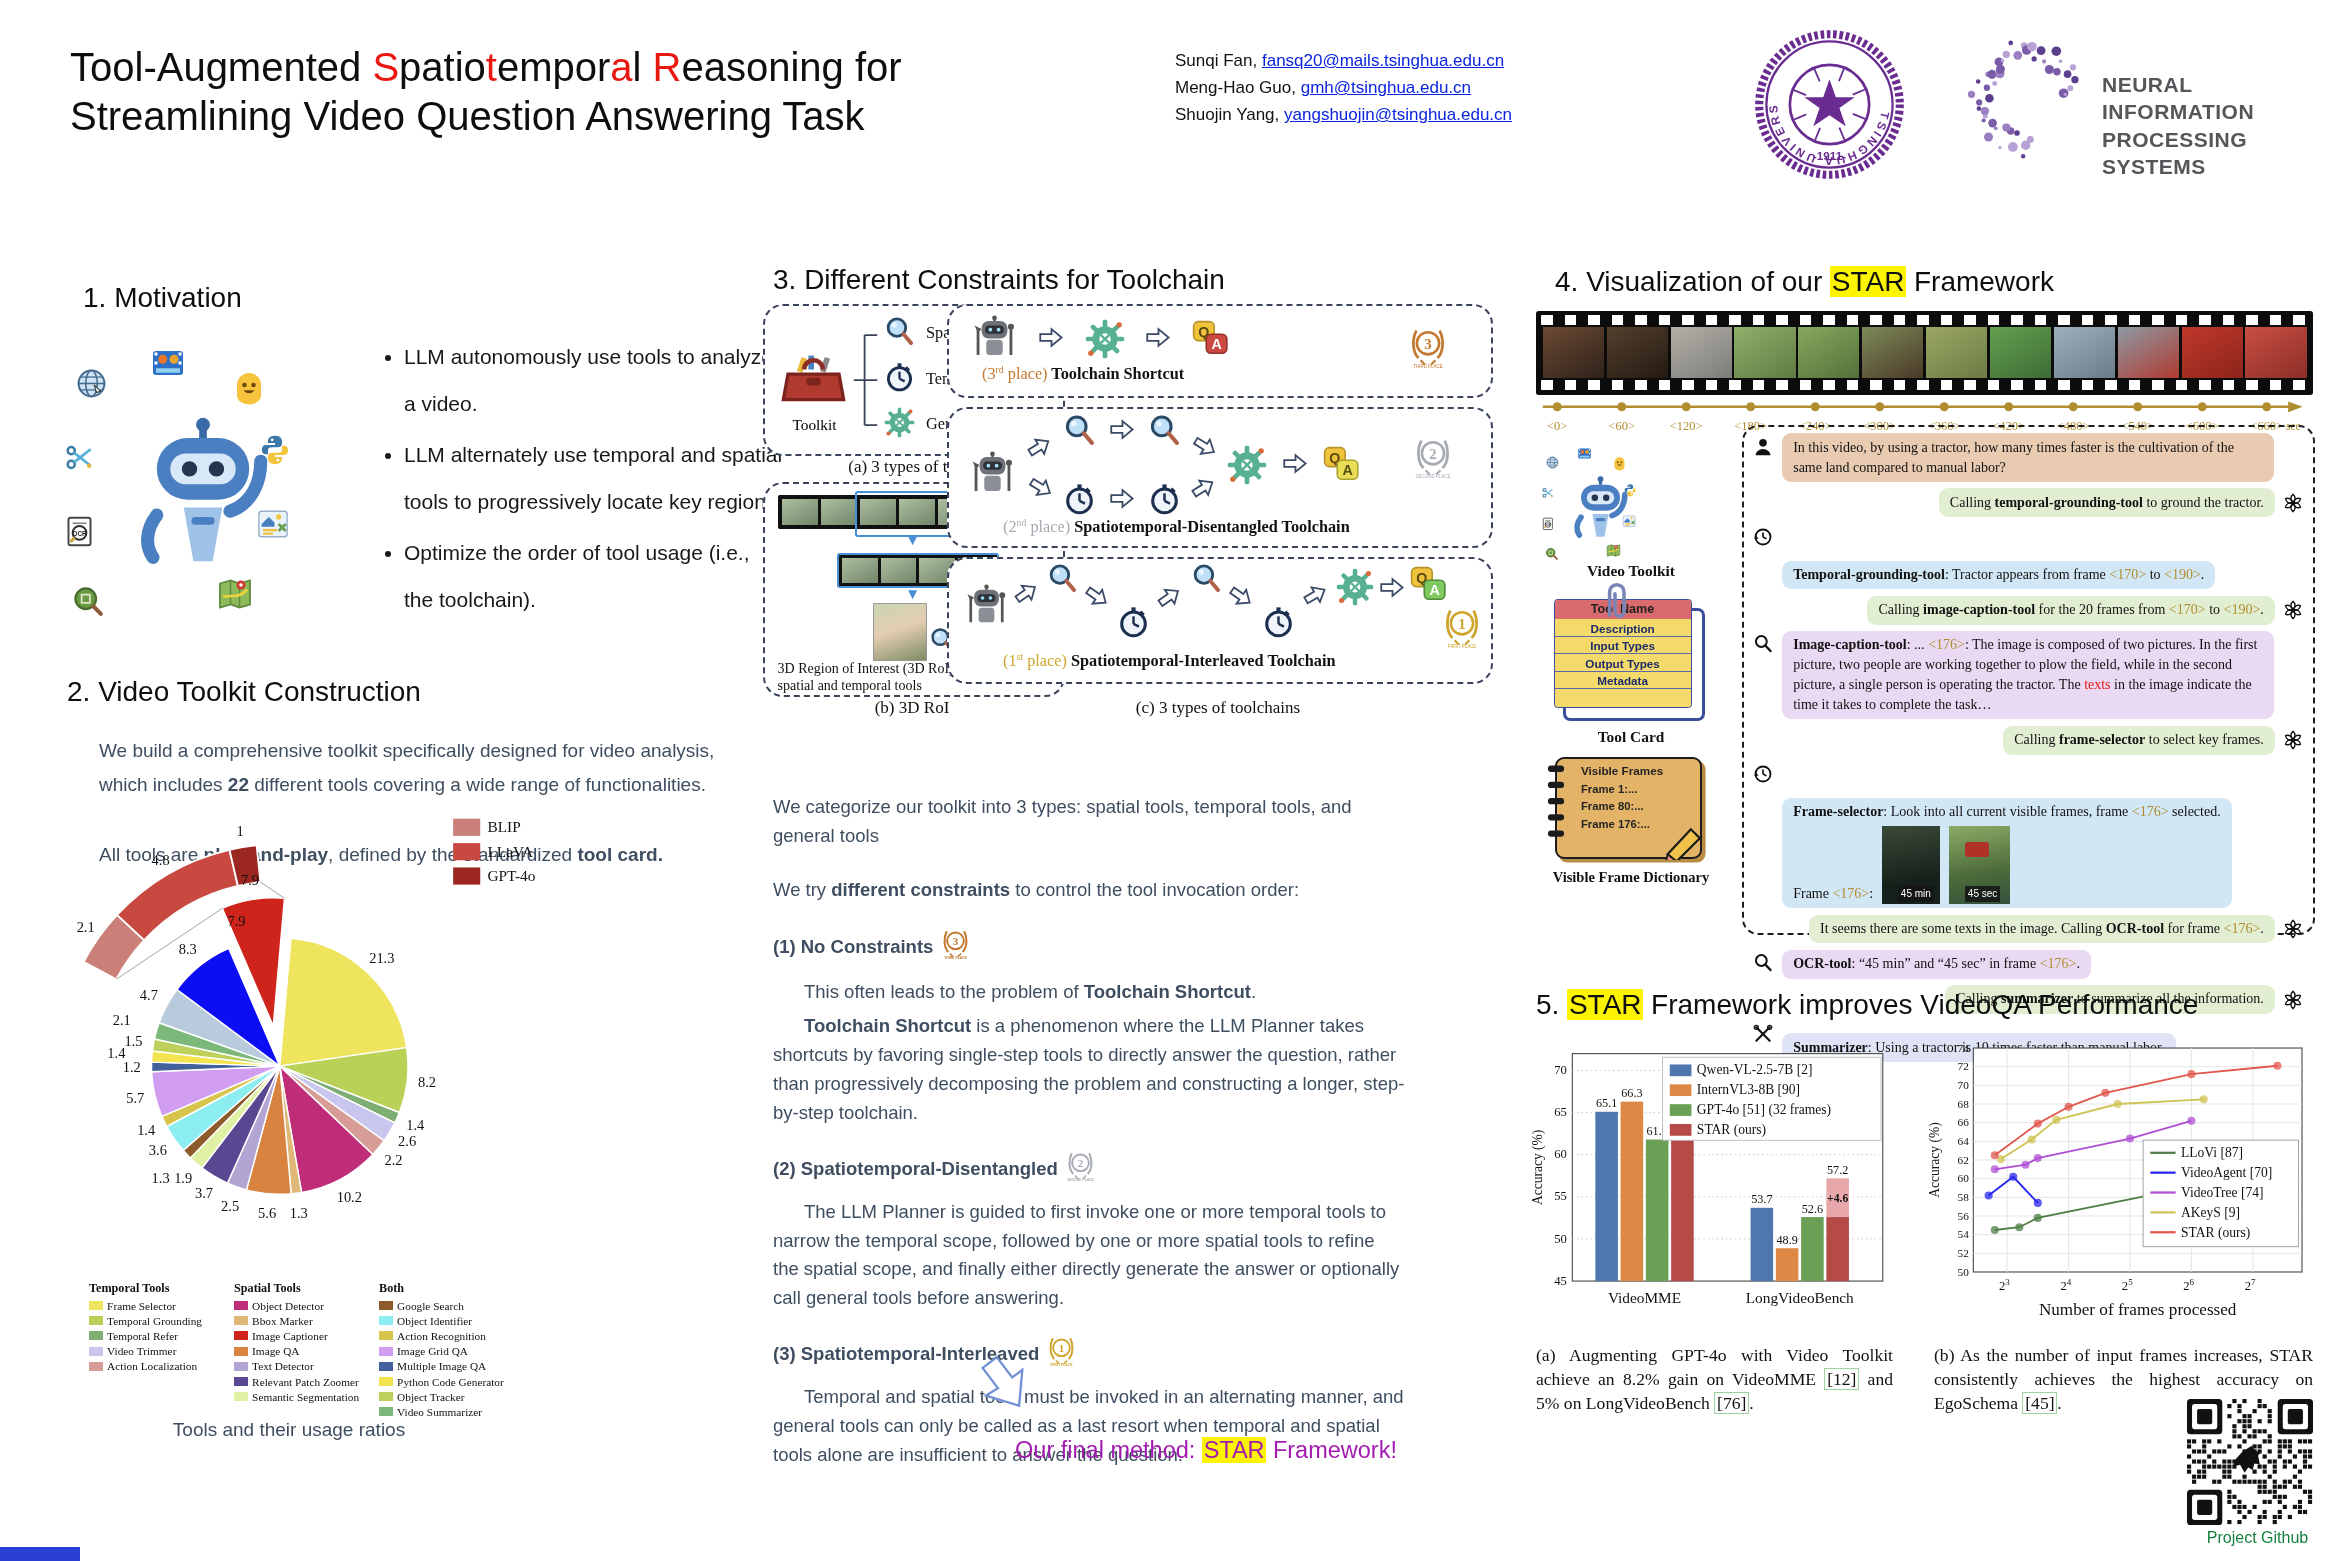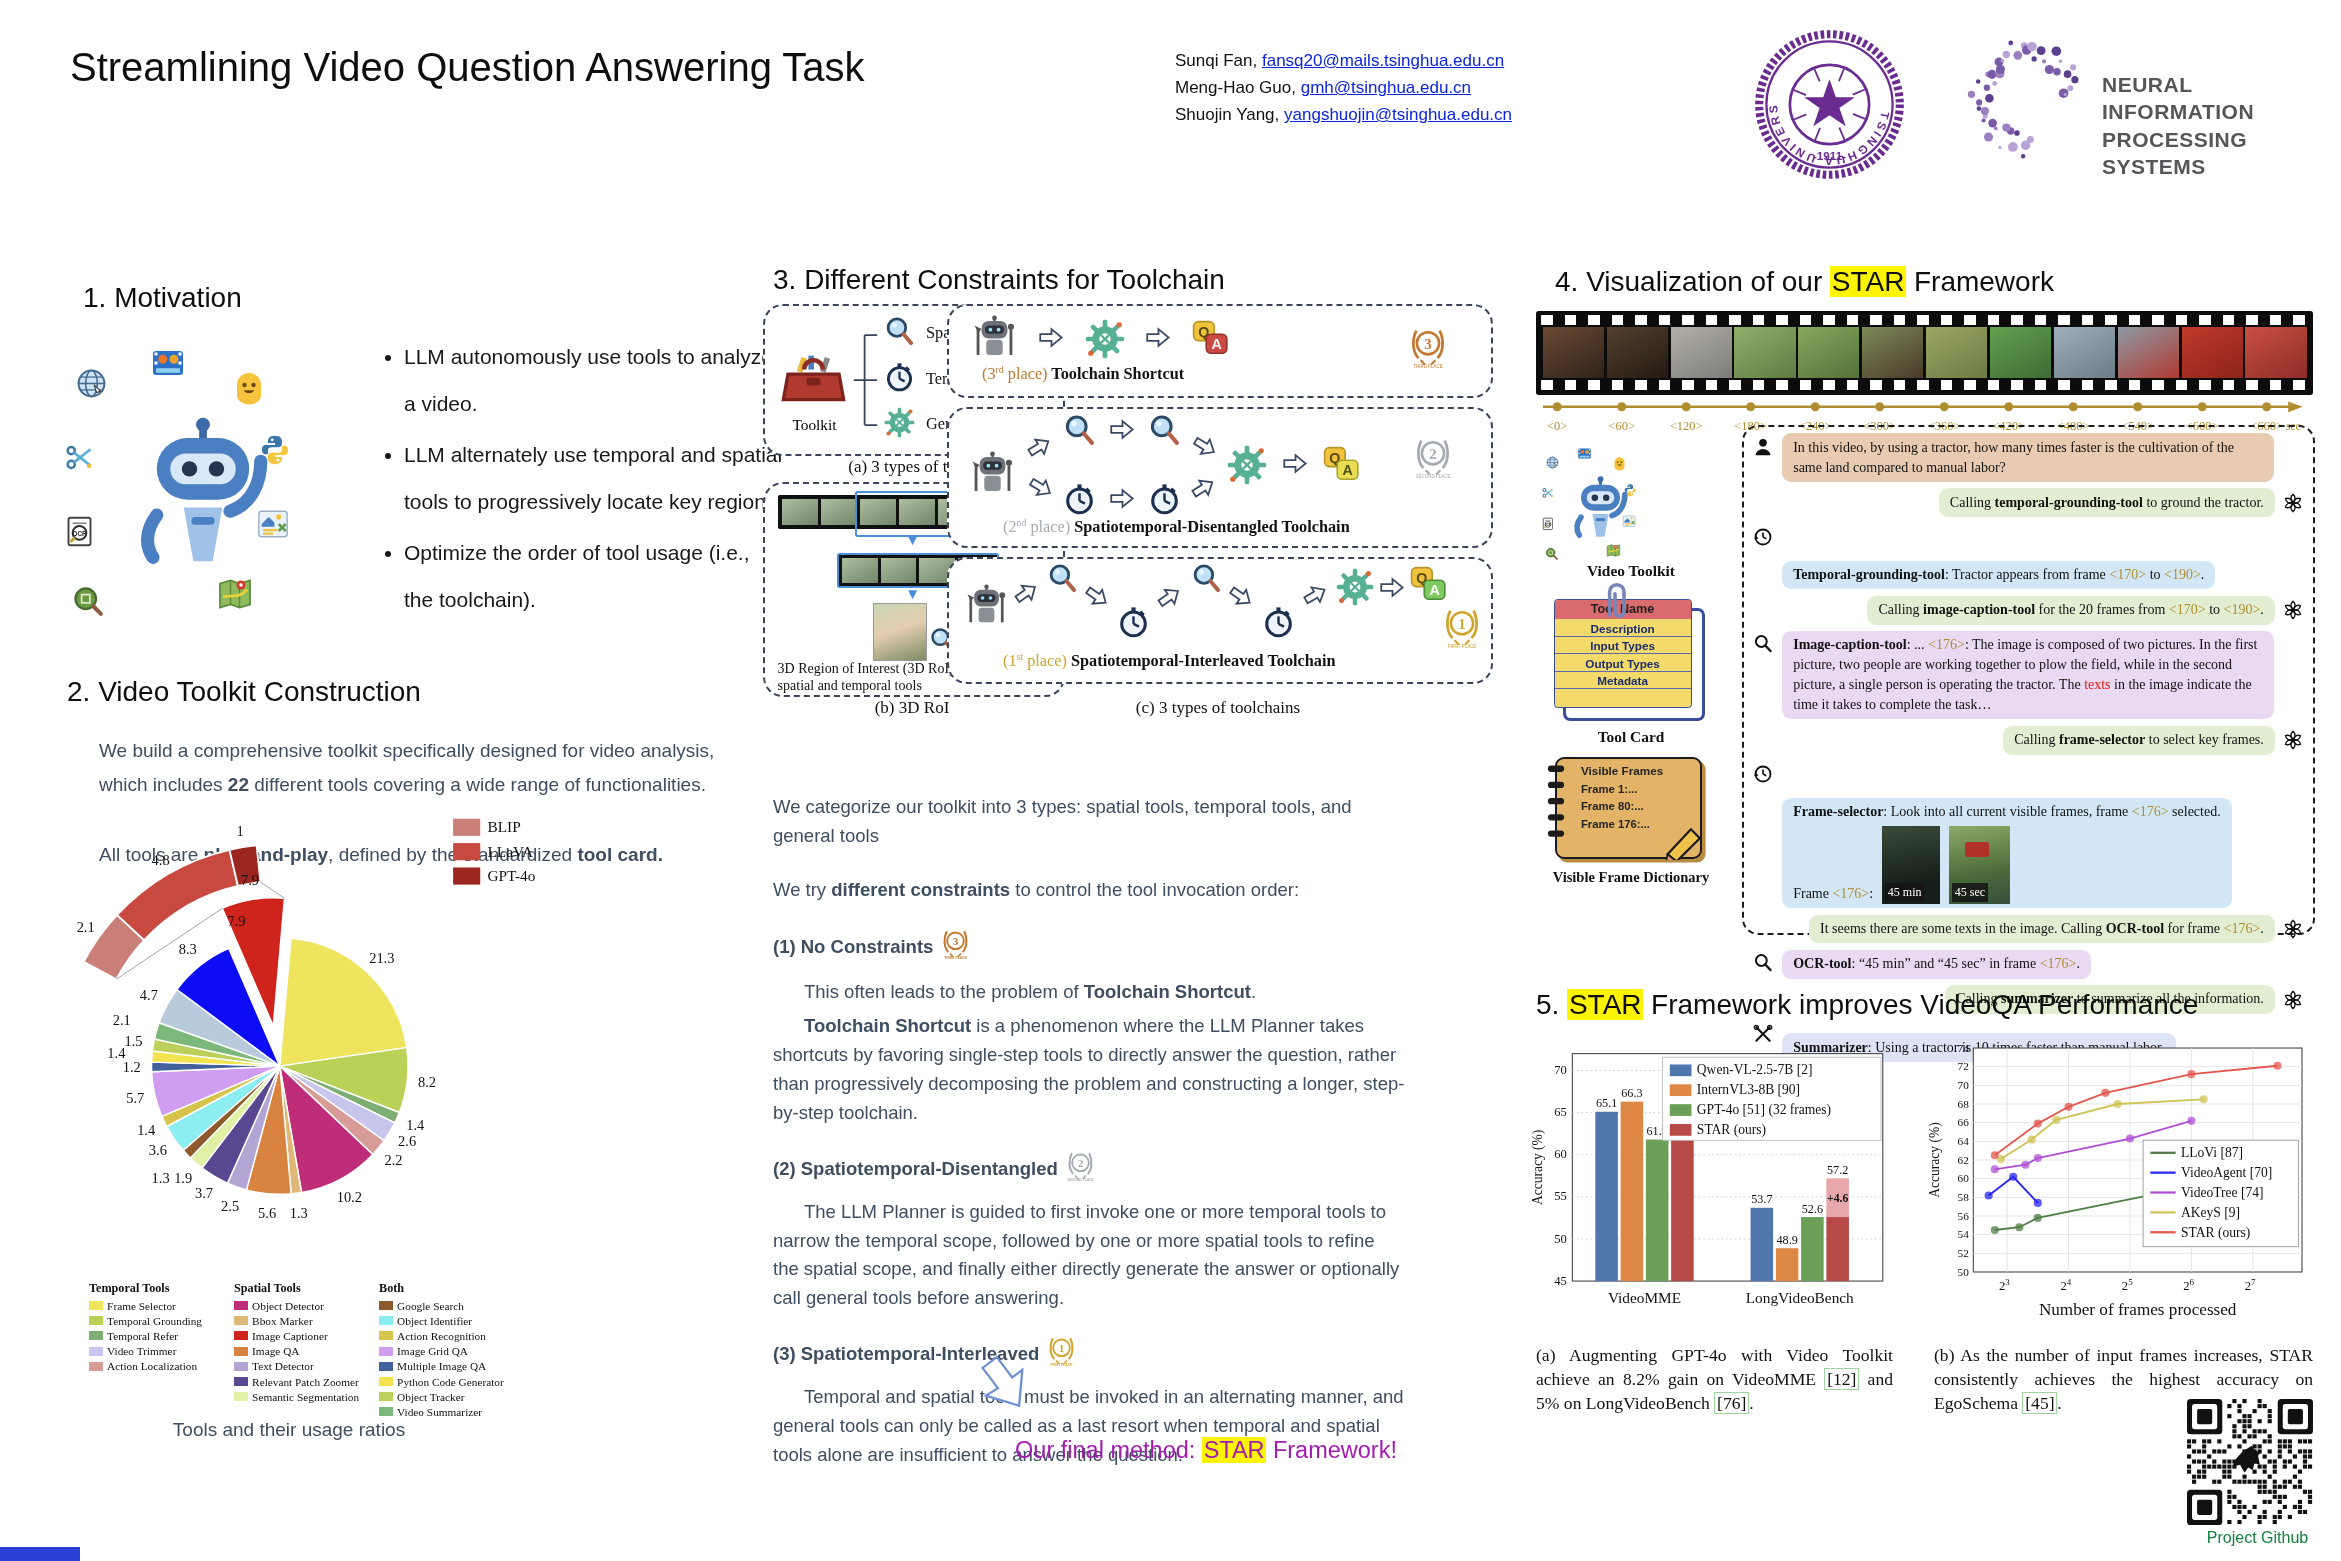--- a/index.html
+++ b/index.html
@@ -38,38 +38,39 @@
   .msgrow{display:flex;align-items:flex-start;margin:6.3px 9px;}
   .msgrow.right{justify-content:flex-end;}
   .bubble{font-family:"Liberation Serif",serif;font-size:14px;line-height:1.42;color:#111;padding:4.5px 11px;border-radius:9px;max-width:470px;}
   .bubble.tan{background:#e9cbb2;}
   .bubble.green{background:#e1eed2;}
   .bubble.blue{background:#d2e7f5;margin-top:37px;}
   .bubble.purple{background:#e9d9f2;}
   .bubble.lav{background:#dfe3f6;margin-top:13px;}
   .chat-icon{width:22px;flex:0 0 22px;margin-top:3.6px;}
   .frame-imgs{display:flex;align-items:flex-end;gap:9px;margin-top:3.6px;}
-  .fchip{position:absolute;left:3px;bottom:1.8px;background:rgba(20,20,20,.85);color:#fff;font-size:12px;padding:0.9px 2.7px;font-family:Liberation Serif, serif;}
+  .fchip{position:absolute;left:16px;bottom:1.8px;background:rgba(20,20,20,.85);color:#fff;font-size:10px;padding:0.9px 2.7px;font-family:Liberation Sans, sans-serif;}
   .legendgrid{font-family:"Liberation Serif",serif;color:#111;}
   .legendcol h4{font-size:12.2px;margin:0 0 3.6px 0;}
   .legendcol .li{display:flex;align-items:center;margin-bottom:3.2px;font-size:11.3px;white-space:nowrap;}
   .legendcol .sw{width:13.6px;height:9px;margin-right:4.5px;flex:0 0 13.6px;}
   .toolcard-label,.aid-label{font-family:"Liberation Serif",serif;font-weight:bold;font-size:15.4px;color:#111;text-align:center;}
   .caption-text{font-family:"Liberation Serif",serif;font-size:17.6px;color:#111;text-align:justify;line-height:1.35;}
   .nb-line{font-size:11.3px;font-weight:bold;color:#242424;margin:5.4px 0 0 23.5px;}
   .tc-row{font-size:11.7px;font-weight:bold;color:#1c2b6b;text-align:center;border-bottom:1.4px solid #5a6aa8;padding:2.7px 0 0.9px 0;}
   .qr-label{font-size:16px;color:#15803d;}
   .arrowspan{display:inline-block;}
 </style>
 </head>
 <body>
 
 <div class="poster">
 
   <div class="abs title" style="left:70px;top:43px;width:1075px;">
+    <div><span>Tool-Augmented </span><span class="red">S</span><span>patio</span><span class="red">t</span><span>empor</span><span class="red">a</span><span>l </span><span class="red">R</span><span>easoning for</span></div>
     <div>Streamlining Video Question Answering Task</div>
   </div>
   <div class="abs authors" style="left:1175px;top:47px;width:434px;" id="authors">
       <div><span>Sunqi Fan, </span><a href="#">fansq20@mails.tsinghua.edu.cn</a></div>
       <div><span>Meng-Hao Guo, </span><a href="#">gmh@tsinghua.edu.cn</a></div>
       <div><span>Shuojin Yang, </span><a href="#">yangshuojin@tsinghua.edu.cn</a></div>
     </div>
   <div class="abs" style="left:1748px;top:27px;" id="tsinghua"><svg width="163" height="155" viewBox="0 0 180 172">
     <circle cx="90" cy="86" r="78" fill="none" stroke="#6a2c91" stroke-width="9" stroke-dasharray="4 3"></circle>
     <circle cx="90" cy="86" r="70" fill="none" stroke="#6a2c91" stroke-width="2.5"></circle>

